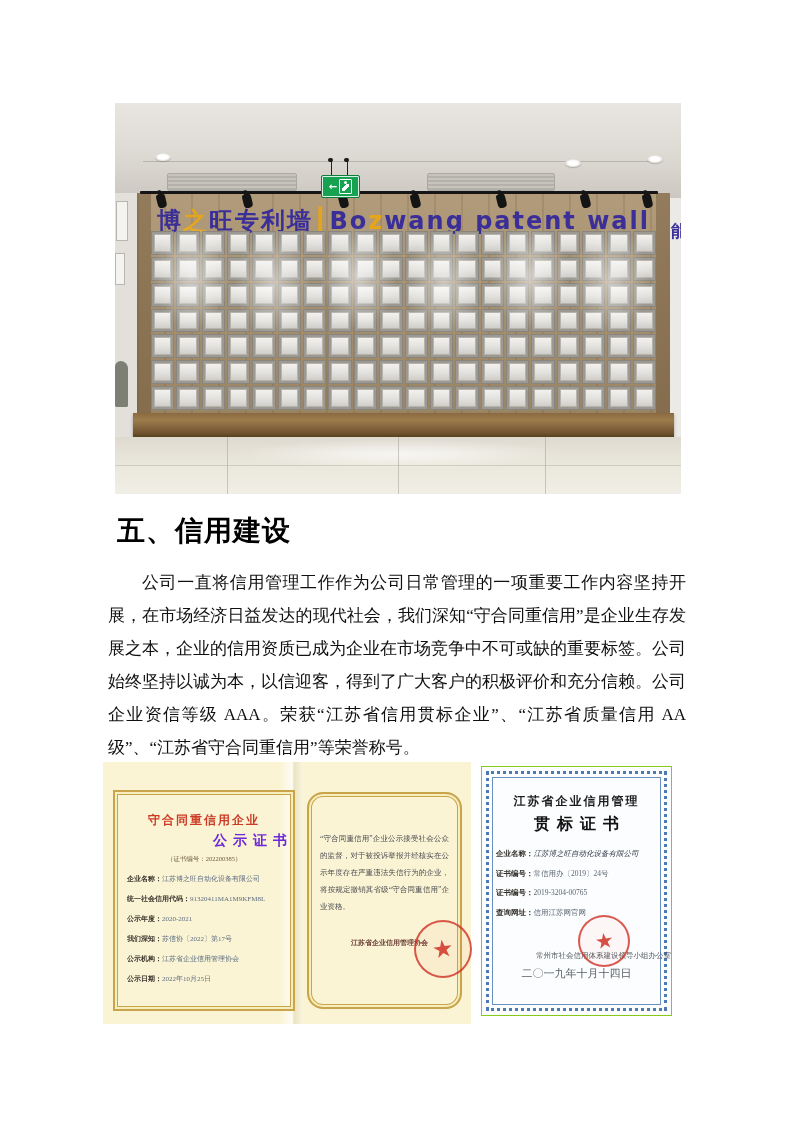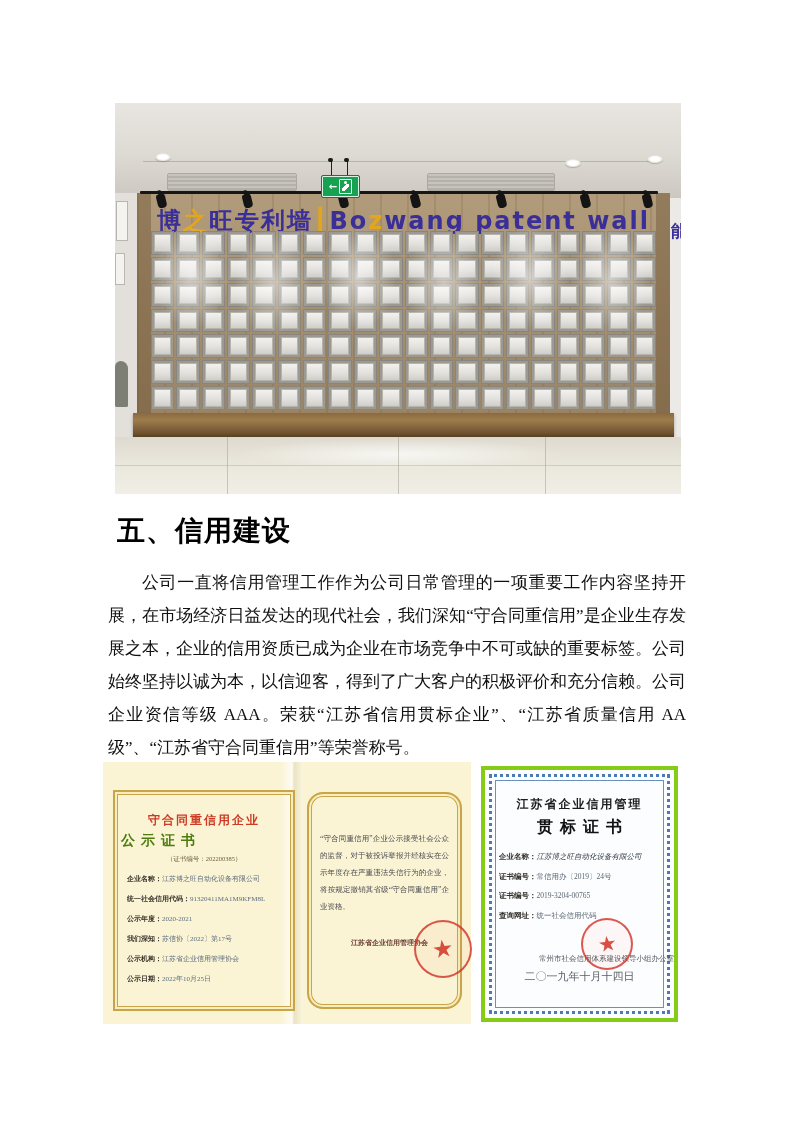--- a/index.html
+++ b/index.html
@@ -71,37 +71,37 @@
 
   
   .cream{position:absolute;left:103px;top:762px;width:368px;height:262px;background:#faf4d4;}
   .cream .fold{position:absolute;left:178px;top:0;width:22px;height:262px;
       background:linear-gradient(90deg,rgba(255,255,255,.05),rgba(255,255,255,.75) 50%,rgba(160,150,120,.18) 60%,rgba(255,255,255,.2));}
   .gold{position:absolute;border:2px solid #c9a44a;box-shadow:inset 0 0 0 2px #f6eebc, inset 0 0 0 3px #c9a44a;}
   .gold1{left:10px;top:28px;width:164px;height:217px;padding-left:14px;}
   .gold2{left:204px;top:30px;width:151px;height:213px;border-radius:16px;}
   .c-title1{position:absolute;left:0;top:20px;width:100%;text-align:center;color:#cd3a25;font-weight:bold;
       font-size:12px;letter-spacing:2px;}
-  .c-title2{position:absolute;left:0;top:40px;width:100%;text-align:left;color:#4d7c0f;font-weight:bold;
+  .c-title2{position:absolute;left:0;top:40px;width:100%;text-align:right;color:#6d28d9;font-weight:bold;
       font-size:14px;letter-spacing:6px;text-indent:6px;}
   .c-no{position:absolute;left:0;top:63px;width:100%;text-align:center;color:#6e5a46;font-size:6.5px;}
   .c-fields{position:absolute;left:12px;top:82px;right:8px;}
   .c-frow{height:20px;font-size:7px;white-space:nowrap;overflow:hidden;}
   .c-frow .lbl{font-weight:bold;color:#3a352e;}
   .c-frow .val{color:#5d6d80;}
   .c-body{position:absolute;left:11px;top:36px;width:129px;margin:0;font-size:7.5px;line-height:17px;
       color:#4b4b52;text-align:justify;}
   .seal{position:absolute;border:2px solid rgba(208,48,36,.8);border-radius:50%;display:flex;align-items:center;
       justify-content:center;color:rgba(208,48,36,.85);z-index:3;background:rgba(255,120,100,.05);}
   .seal .star{transform:rotate(-8deg);}
   .c-org{position:absolute;left:18px;top:144px;width:125px;text-align:center;font-size:7px;font-weight:bold;
       color:#6e4038;z-index:2;}
   .seal2{right:-12px;top:126px;width:54px;height:54px;font-size:24px;}
 
-  .bluecert{position:absolute;left:481px;top:766px;width:189px;height:248px;background:#fcfdfe;border:4px solid #84cc16;}
+  .bluecert{position:absolute;left:481px;top:766px;width:189px;height:248px;background:#fcfdfe;border:1px solid #84cc16;}
   .chain{position:absolute;left:4px;top:4px;right:4px;bottom:4px;border:3px dotted #4d7ab5;}
   .chain::before{content:"";position:absolute;left:3px;top:3px;right:3px;bottom:3px;border:1px solid #6a90c2;}
   .b-title1{position:absolute;left:0;top:26px;width:100%;text-align:center;color:#1c1c1c;font-weight:bold;
       font-size:12px;letter-spacing:2px;}
   .b-title2{position:absolute;left:0;top:47px;width:100%;text-align:center;color:#111;font-weight:bold;
       font-size:16px;letter-spacing:7px;text-indent:7px;}
   .b-fields{position:absolute;left:14px;top:82px;right:8px;}
   .b-frow{height:19.5px;font-size:7.5px;white-space:nowrap;overflow:hidden;}
   .b-frow .lbl{font-weight:bold;color:#33302b;}
   .b-frow .val{color:#5a6672;}
@@ -619,21 +619,21 @@
   </div>
 
   <div class="bluecert">
     <div class="chain"></div>
     <div class="b-title1">江苏省企业信用管理</div>
     <div class="b-title2">贯标证书</div>
     <div class="b-fields">
       <div class="b-frow script"><span class="lbl">企业名称：</span><span class="val">江苏博之旺自动化设备有限公司</span></div>
       <div class="b-frow"><span class="lbl">证书编号：</span><span class="val">常信用办〔2019〕24号</span></div>
       <div class="b-frow"><span class="lbl">证书编号：</span><span class="val">2019-3204-00765</span></div>
-      <div class="b-frow"><span class="lbl">查询网址：</span><span class="val">统一社会信用代码</span></div>
+      <div class="b-frow"><span class="lbl">查询网址：</span><span class="val">信用江苏网官网</span></div>
     </div>
     <div class="seal seal3">
         <span class="star">★</span>
       </div>
     <div class="b-issuer">常州市社会信用体系建设领导小组办公室</div>
     <div class="b-date">二〇一九年十月十四日</div>
   </div>
 
 </div>
 

